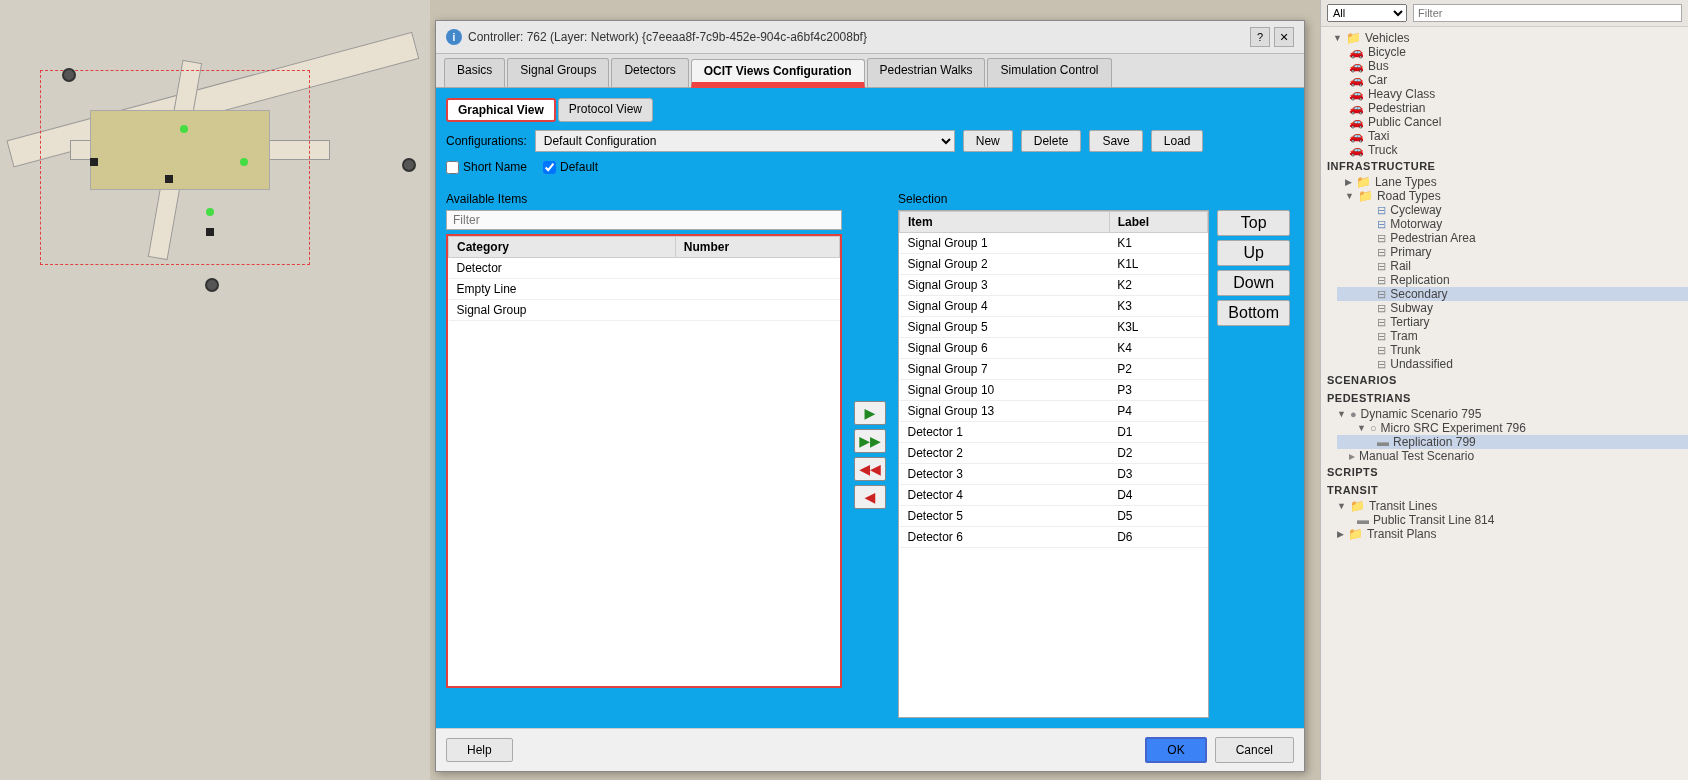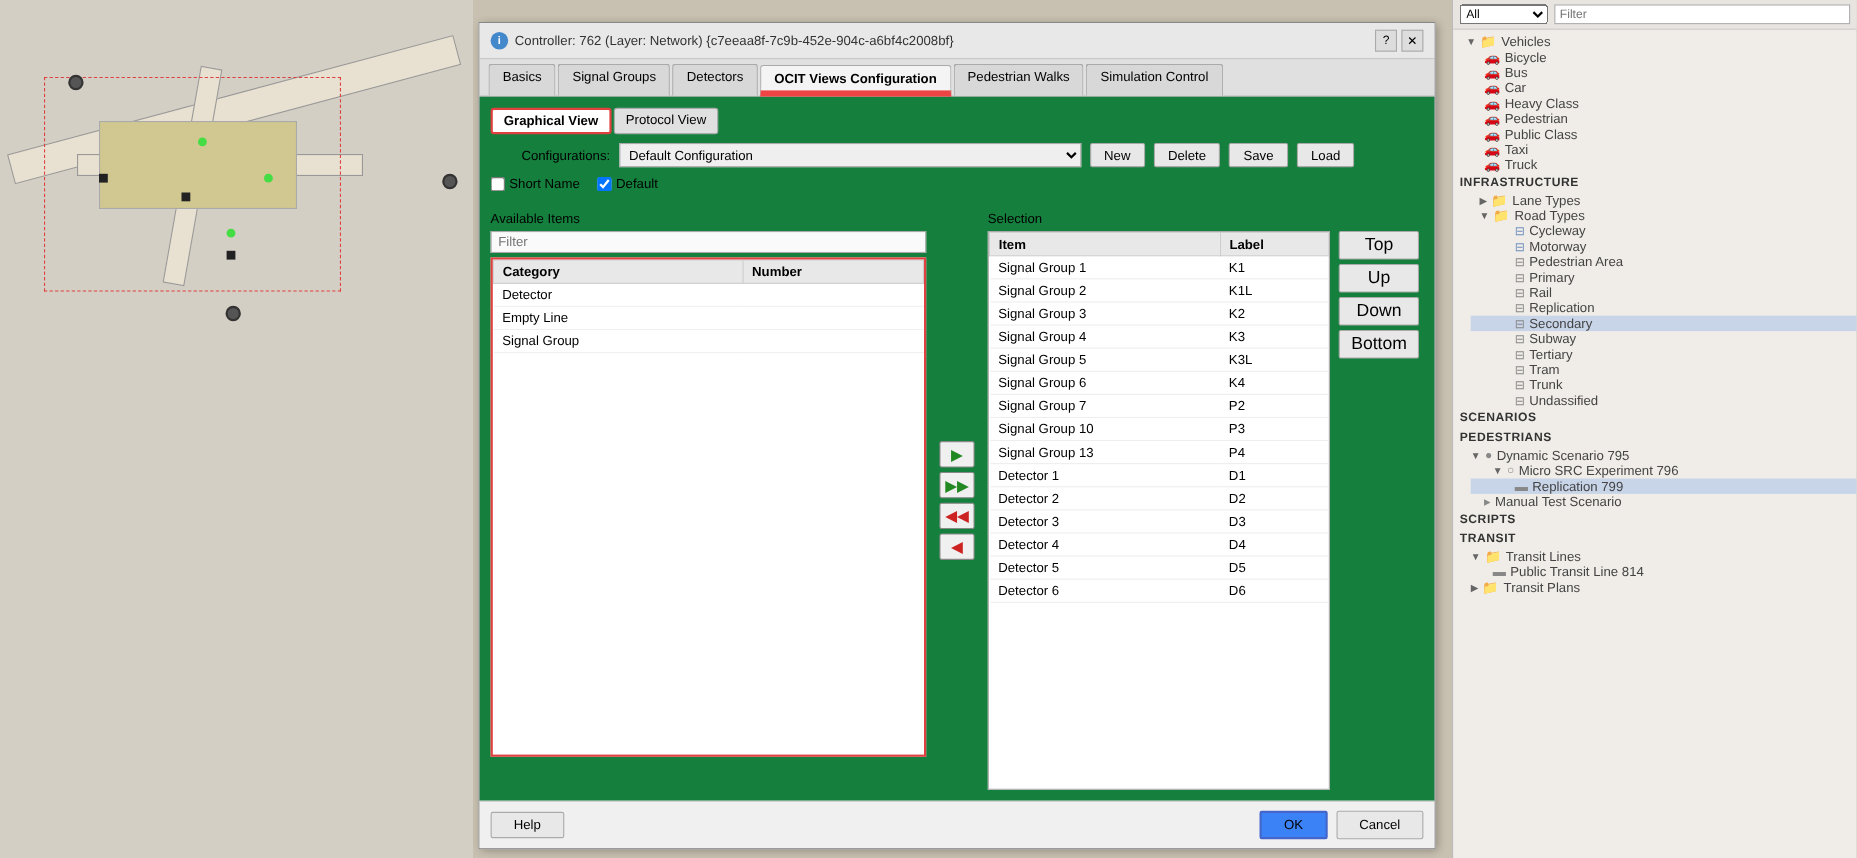--- a/index.html
+++ b/index.html
@@ -162,21 +162,21 @@
     .tab.active {
       background: #f4f4f4;
       font-weight: bold;
       border-bottom: 6px solid #ef4444;
       position: relative;
       top: 1px;
     }
 
     .dialog-body {
       padding: 10px;
-      background: #15803d;
+      background: #0ea5e9;
     }
 
     
     .sub-tabs {
       display: flex;
       gap: 2px;
       margin-bottom: 8px;
     }
     .sub-tab {
       padding: 3px 10px;
@@ -191,21 +191,20 @@
       border: 2px solid #e04040;
       font-weight: bold;
     }
 
     
     .config-row {
       display: flex;
       align-items: center;
       gap: 8px;
       margin-bottom: 8px;
-      margin-left: 28px;
     }
     .config-row label { font-size: 12px; }
     .config-select {
       flex: 1;
       max-width: 420px;
       padding: 2px 4px;
       font-size: 12px;
       border: 1px solid #aaa;
     }
     .config-btn {
@@ -632,21 +631,21 @@
       <div class="tree-leaf">
           <span style="color:#888;">🚗</span>
           <span>Heavy Class</span>
         </div>
       <div class="tree-leaf">
           <span style="color:#888;">🚗</span>
           <span>Pedestrian</span>
         </div>
       <div class="tree-leaf">
           <span style="color:#888;">🚗</span>
-          <span>Public Class</span>
+          <span>Public Cancel</span>
         </div>
       <div class="tree-leaf">
           <span style="color:#888;">🚗</span>
           <span>Taxi</span>
         </div>
       <div class="tree-leaf">
           <span style="color:#888;">🚗</span>
           <span>Truck</span>
         </div>
     </div>

